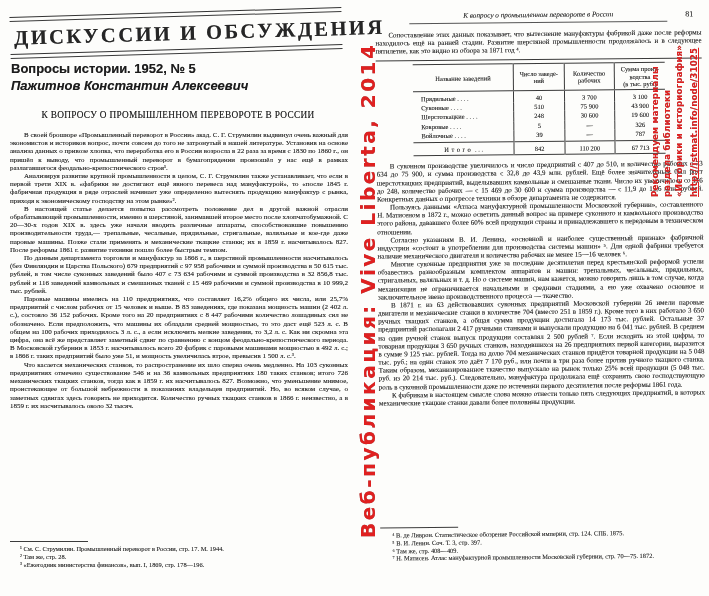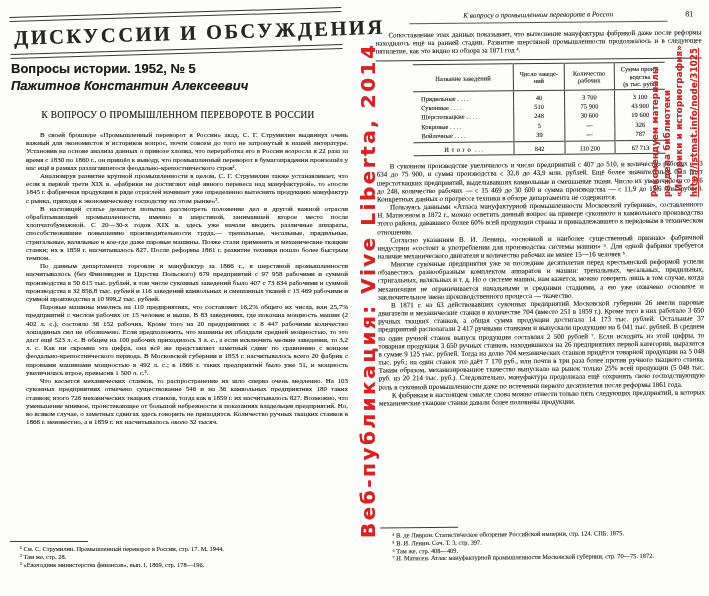--- a/index.html
+++ b/index.html
@@ -28,21 +28,21 @@
   .author-line {
     position:absolute; left:11px; top:78px;
     font-family:"Liberation Sans", sans-serif; font-weight:bold; font-style:italic; font-size:13px; color:#1c1c1c;text-align:right;
   }
   .article-title {
     position:absolute; left:8px; top:110px; width:340px; text-align:center;
     font-size:9.3px; letter-spacing:.3px; font-weight:500; color:#242424;
   }
 
   .body-text p {
-    font-size:7px; line-height:8.2px; text-align:justify; text-indent:14px; color:#2b2b2b;margin-left:16px;
+    font-size:7px; line-height:8.2px; text-align:justify; text-indent:14px; color:#2b2b2b;
   }
   .left-body { position:absolute; left:10px; top:131px; width:338px; }
 
   .footnotes { font-size:6.4px; line-height:7.8px; color:#333; }
   .footnotes .foot-rule { width:78px; border-top:1px solid #3c3c3c; margin-bottom:3px; }
   .footnotes p { text-indent:10px; text-align:left; }
   .left-footnotes { position:absolute; left:10px; top:541px; width:338px; }
 
   
   .right-page { position:absolute; left:355px; top:0; width:354px; height:596px; }

